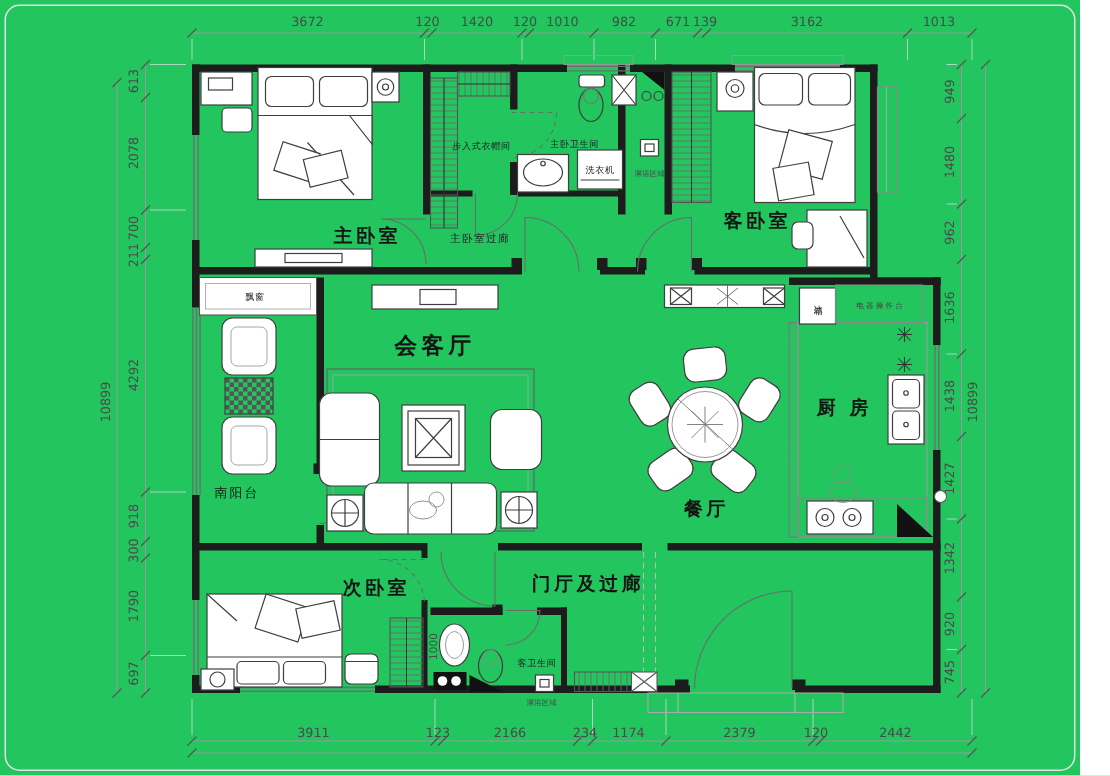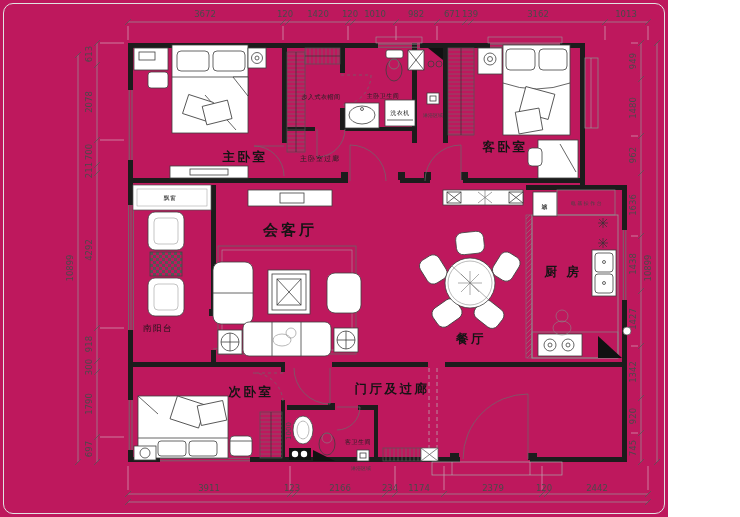--- a/index.html
+++ b/index.html
@@ -1,16 +1,16 @@
 <!DOCTYPE html>
 <html><head>
 <meta charset="utf-8">
 <style>
   html,body{margin:0;padding:0;background:#fff;}
-  .page{position:relative;width:668px;height:517px;background:#be185d;overflow:hidden;
+  .page{position:relative;width:720px;height:517px;background:#22c55e;overflow:hidden;
         font-family:"DejaVu Sans","Liberation Sans",sans-serif;}
   .frame{position:absolute;left:3px;top:3px;right:3px;bottom:3px;border:1px solid #e2e2e2;border-radius:10px;pointer-events:none;}
   svg{position:absolute;left:0;top:0;}
   svg text{font-family:"DejaVu Sans","Liberation Sans",sans-serif;text-anchor:middle;}
   .dim{font-size:8.5px;fill:#4a4a4a;}
   .room{font-size:12.5px;font-weight:bold;fill:#141414;letter-spacing:2.5px;}
   .room-lg{font-size:15px;font-weight:bold;fill:#141414;letter-spacing:3px;}
   .room-sm{font-size:8.5px;fill:#141414;letter-spacing:1.5px;}
   .tiny{font-size:6px;fill:#222;letter-spacing:.5px;}
   .micro{font-size:5px;fill:#444;}

